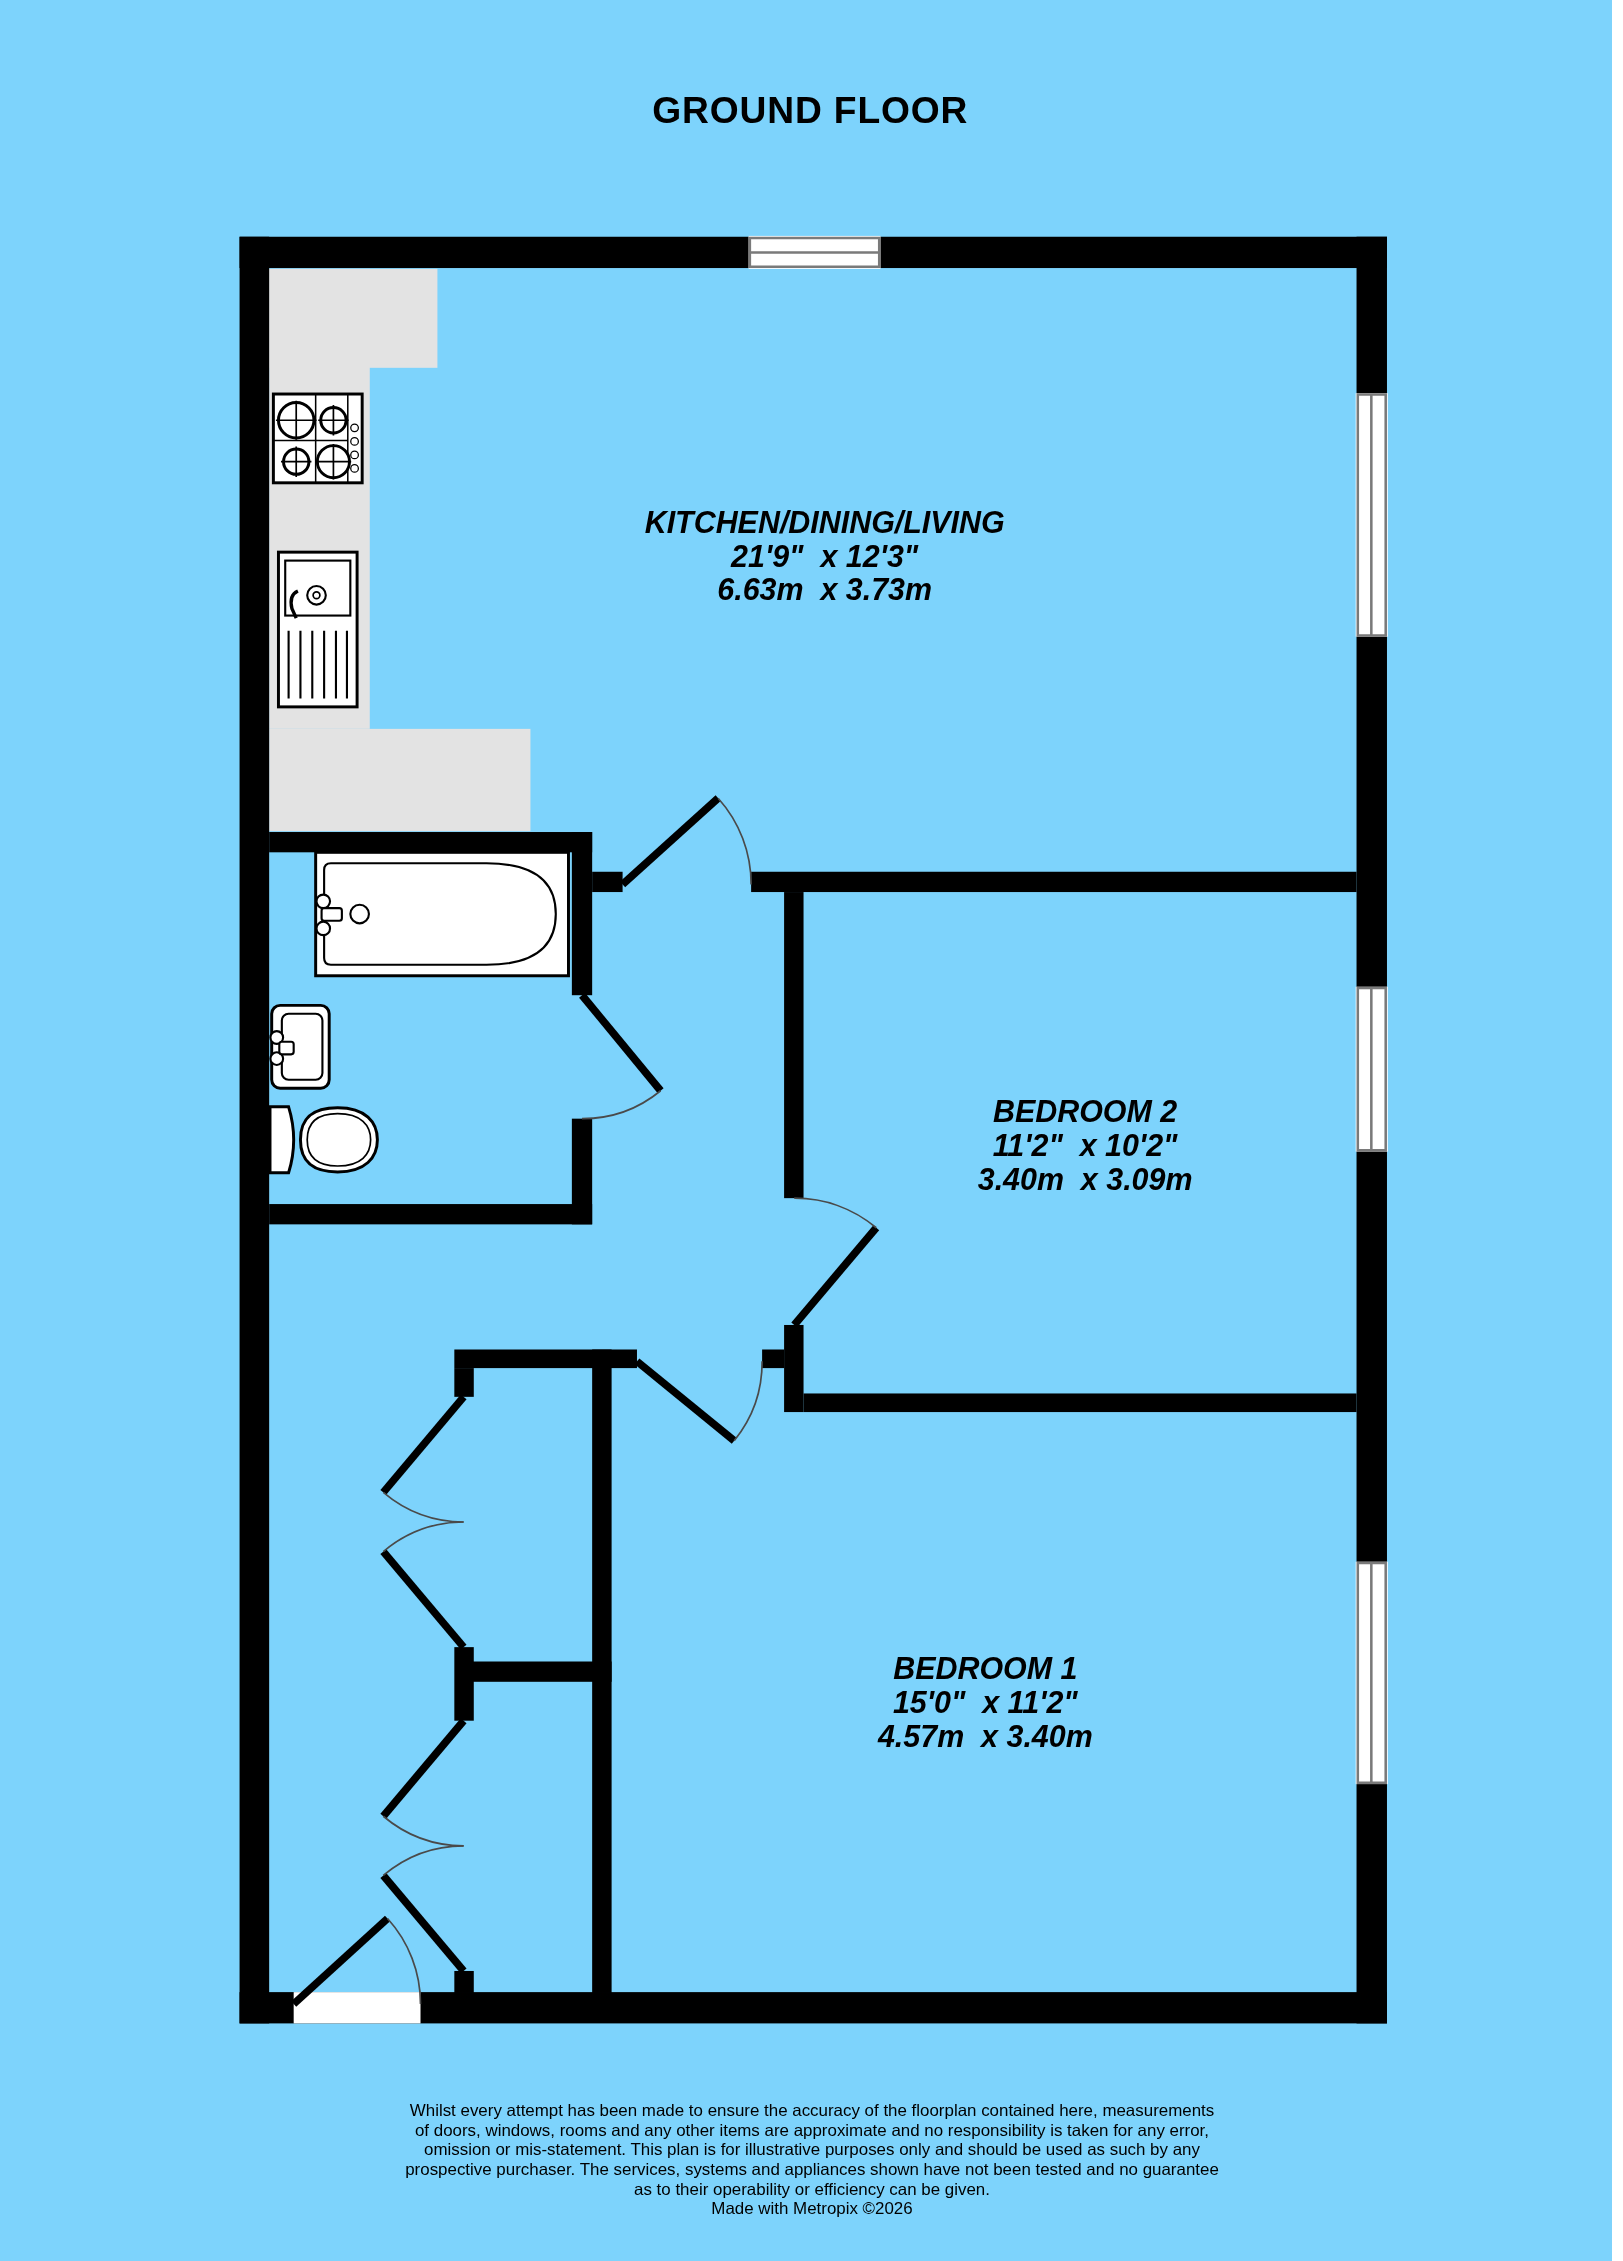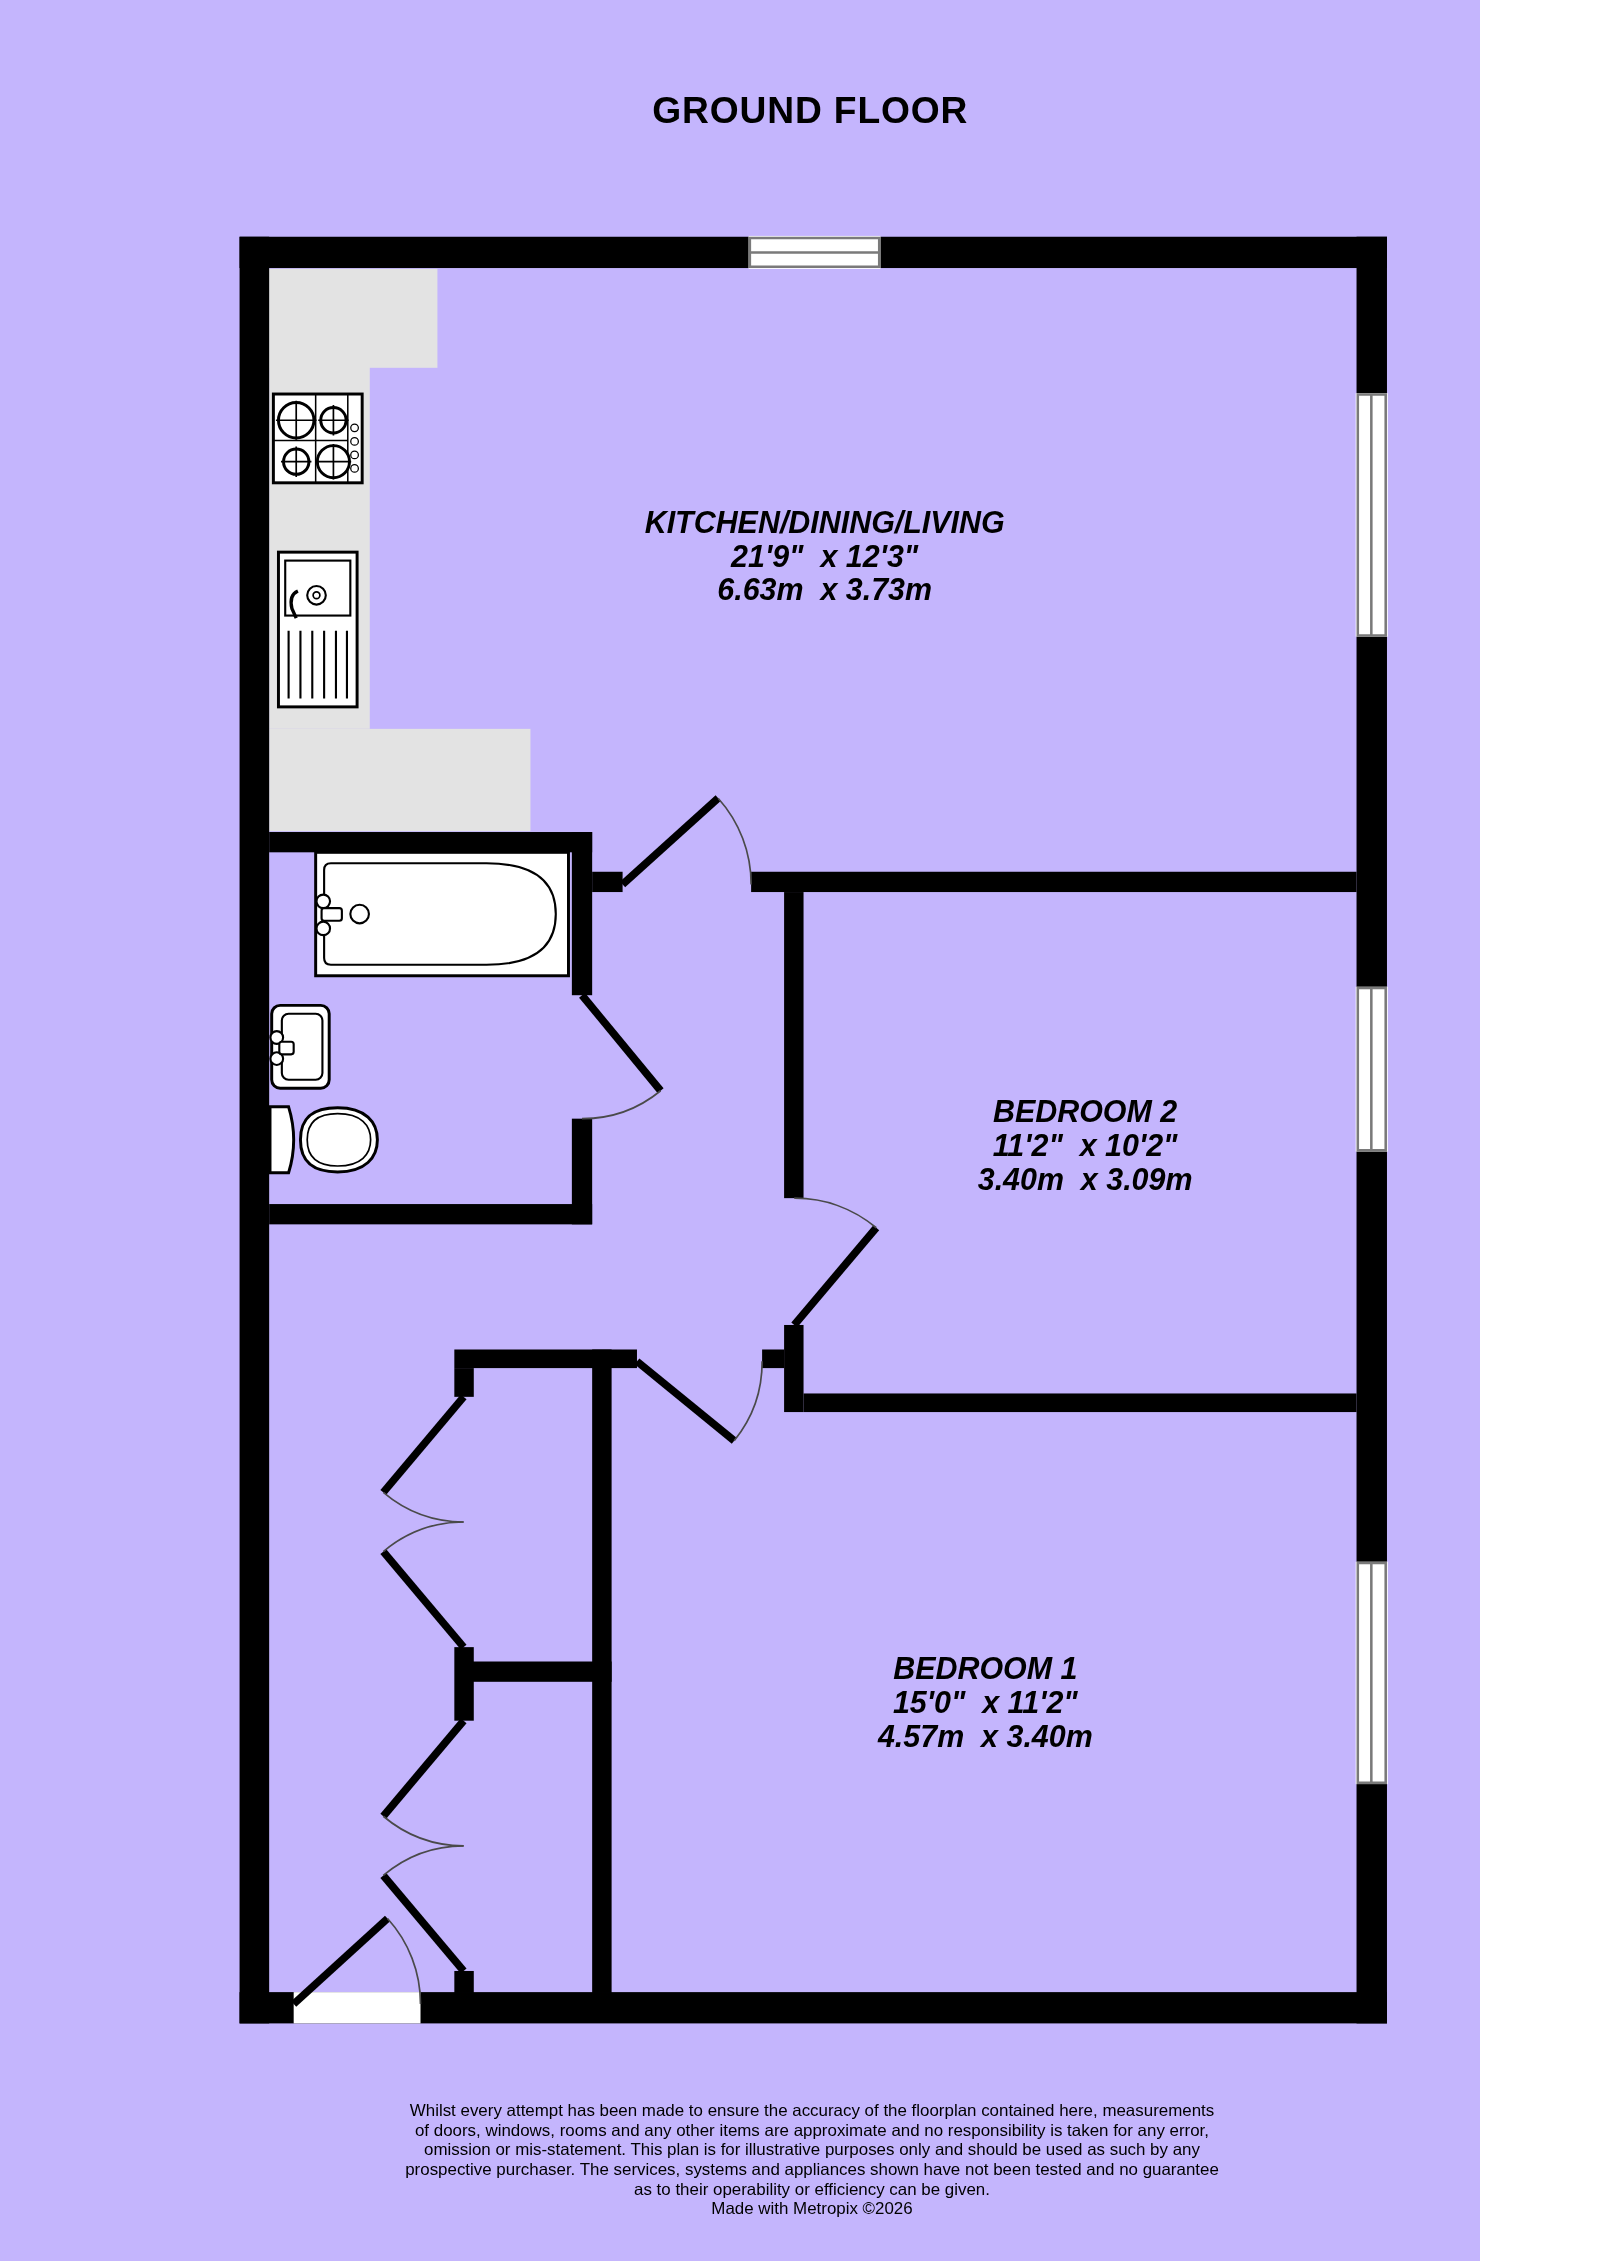--- a/index.html
+++ b/index.html
@@ -1,16 +1,16 @@
 <!DOCTYPE html>
 <html style="font-size:13.5px"><head>
 <meta charset="utf-8">
 <style>
   html,body{margin:0;padding:0;background:#ffffff;}
-  .page{width:1480px;height:2261px;position:relative;background:#c4b5fd;}
+  .page{width:1612px;height:2261px;position:relative;background:#7dd3fc;}
   svg{display:block;}
   text{font-family:"Liberation Sans", sans-serif; fill:#000000; white-space:pre;}
   .title-text{font-size:44px;font-weight:bold;letter-spacing:1px;text-anchor:middle;}
   .room-text{font-size:36px;font-weight:bold;font-style:italic;text-anchor:middle;}
   .footer-text{font-size:20px;text-anchor:middle;}
   .wall{fill:#000000;stroke:none;}
   .counter{fill:#e3e3e3;stroke:none;}
   .fix{fill:#ffffff;stroke:#000000;}
   .leaf{stroke:#000000;stroke-width:9;fill:none;}
   .arc{stroke:#4a4a4a;stroke-width:2;fill:none;}

